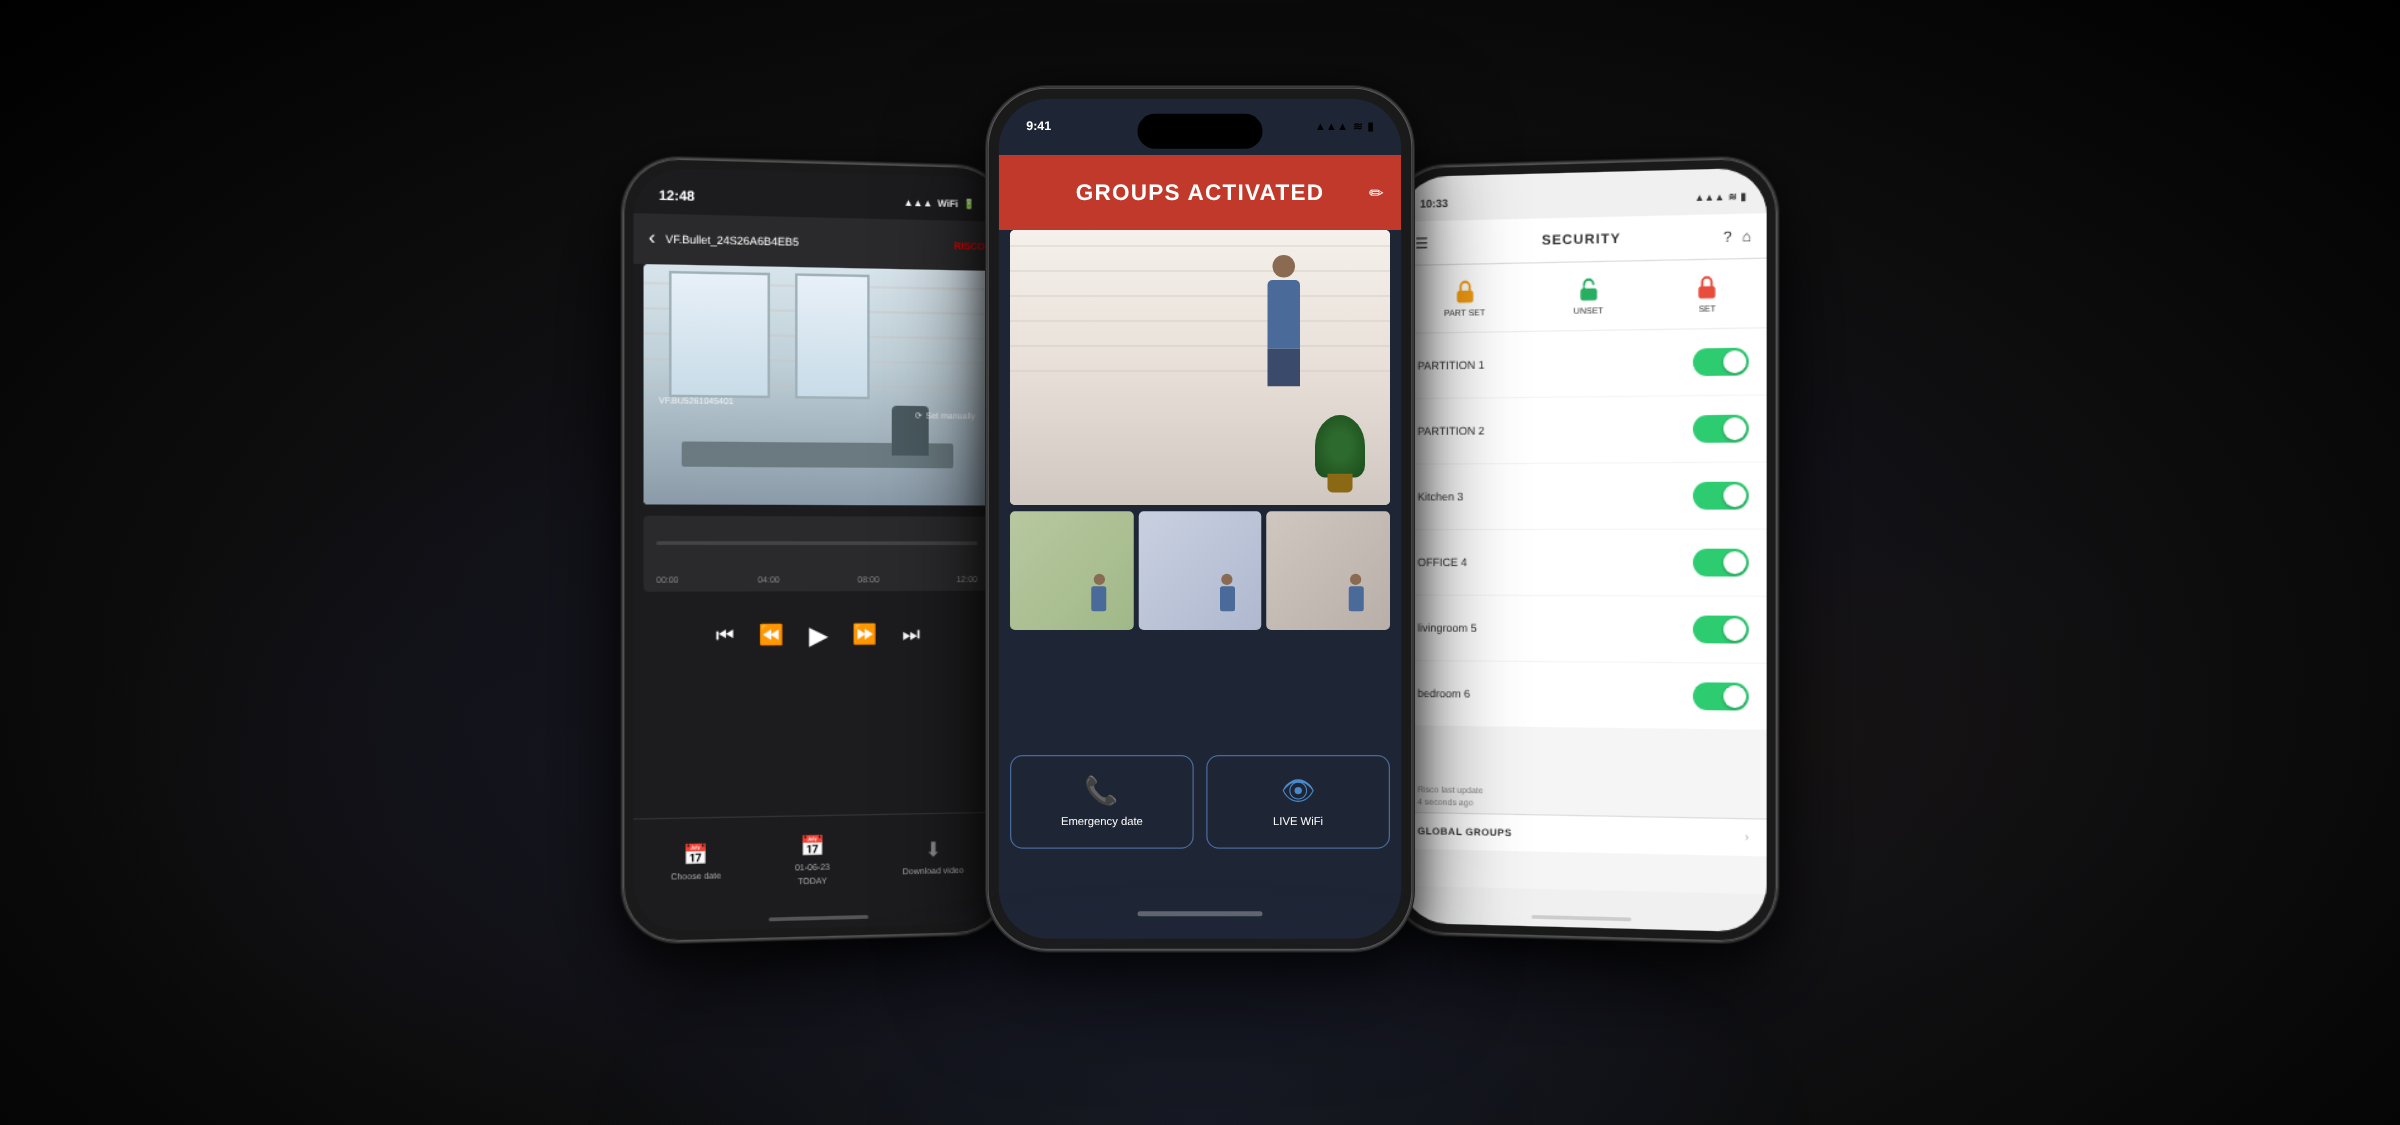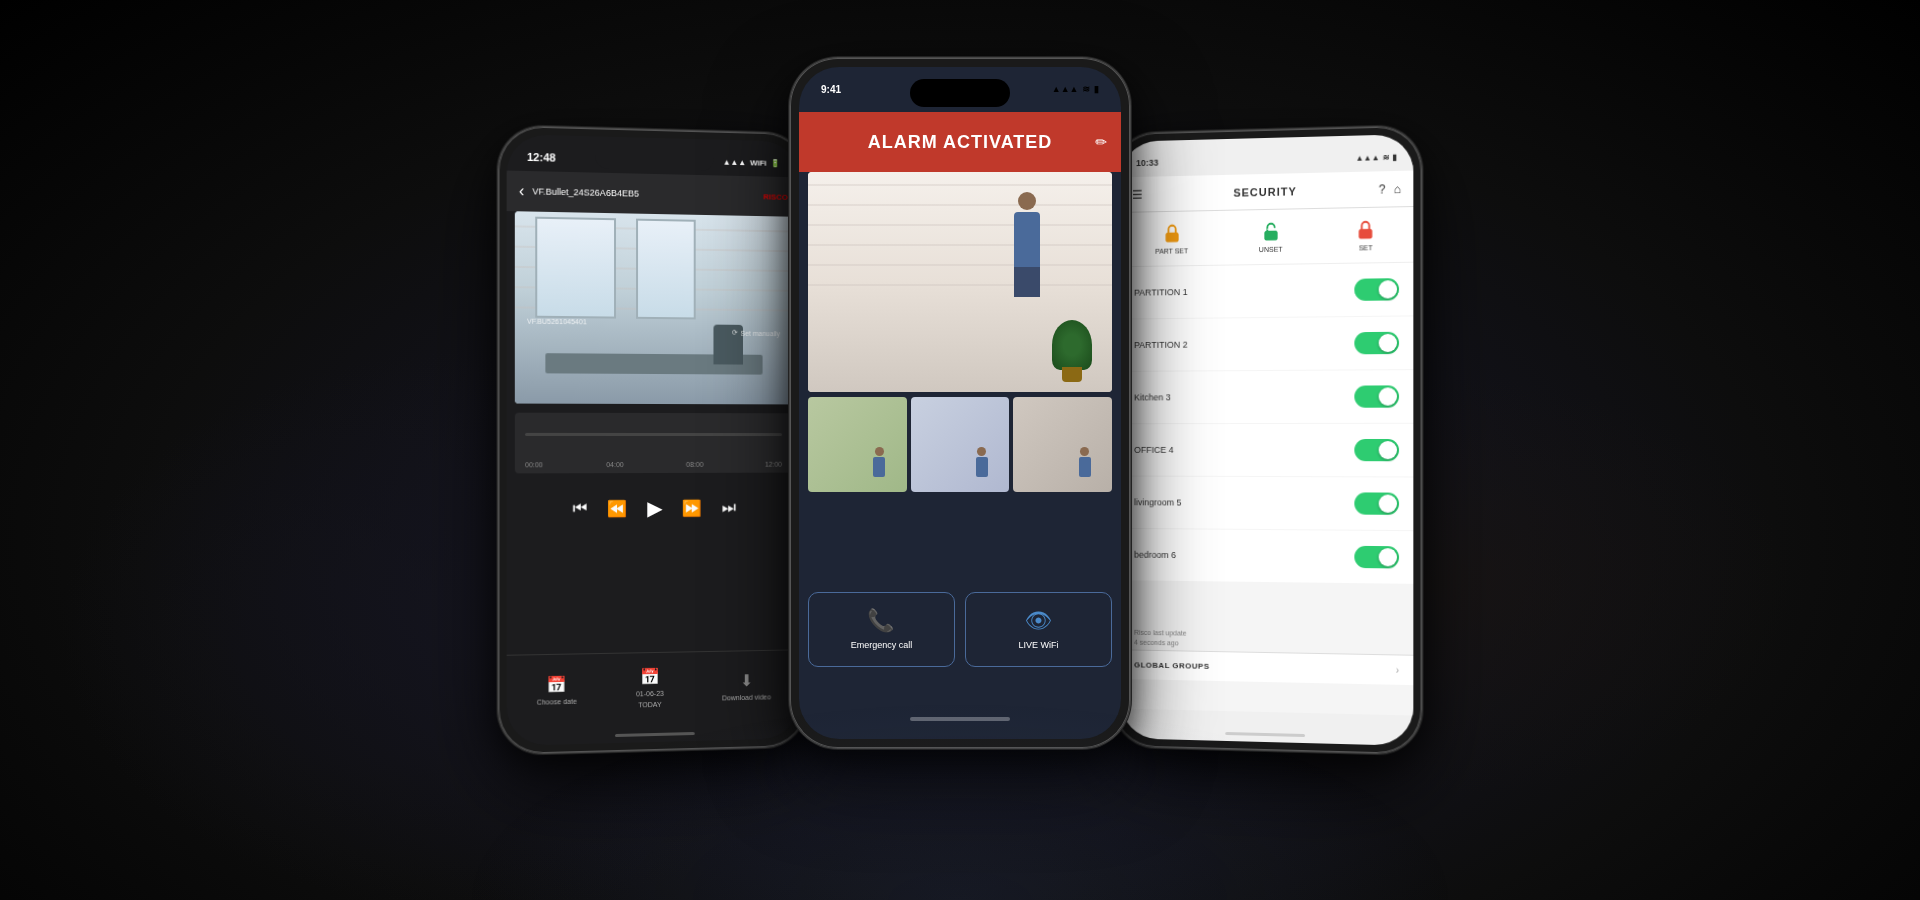--- a/index.html
+++ b/index.html
@@ -339,21 +339,21 @@
       width: 80px;
       height: 3px;
       background: #555;
       border-radius: 2px;
     }
 
     
     .phone-center {
       width: 340px;
       height: 690px;
-      margin-top: 8px;
+      margin-top: 20px;
       z-index: 3;
       border-radius: 48px;
     }
 
     .phone-center .screen {
       position: absolute;
       inset: 9px;
       border-radius: 40px;
       background: #1e2535;
       overflow: hidden;
@@ -935,21 +935,21 @@
       <div class="status-bar-center">
         <span class="time">9:41</span>
         <div style="display:flex;gap:4px;align-items:center;font-size:9px;color:#000;">
           <span>▲▲▲</span>
           <span>≋</span>
           <span>▮</span>
         </div>
       </div>
 
       <div class="alarm-header">
-        <span class="alarm-title">ALARM ACTIVATED</span>
+        <span class="alarm-title">GROUPS ACTIVATED</span>
         <span class="edit-icon">✏</span>
       </div>
 
       <div class="main-cam">
         <div class="main-cam-content">
           <div class="wall"></div>
 
           <div class="person">
             <div class="person-head"></div>
             <div class="person-body"></div>
@@ -980,21 +980,21 @@
           <div class="thumb-person">
             <div class="tp-head"></div>
             <div class="tp-body"></div>
           </div>
         </div>
       </div>
 
       <div class="action-area">
         <div class="action-btn">
           <span class="btn-icon">📞</span>
-          <span class="btn-label">Emergency call</span>
+          <span class="btn-label">Emergency date</span>
         </div>
         <div class="action-btn">
           <span class="btn-icon">👁</span>
           <span class="btn-label">LIVE WiFi</span>
         </div>
       </div>
 
       <div class="home-indicator-center"></div>
     </div>
   </div>

